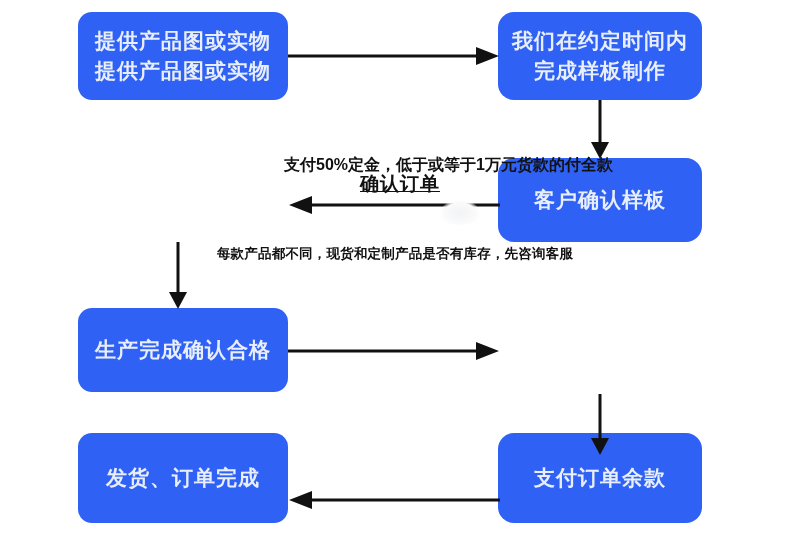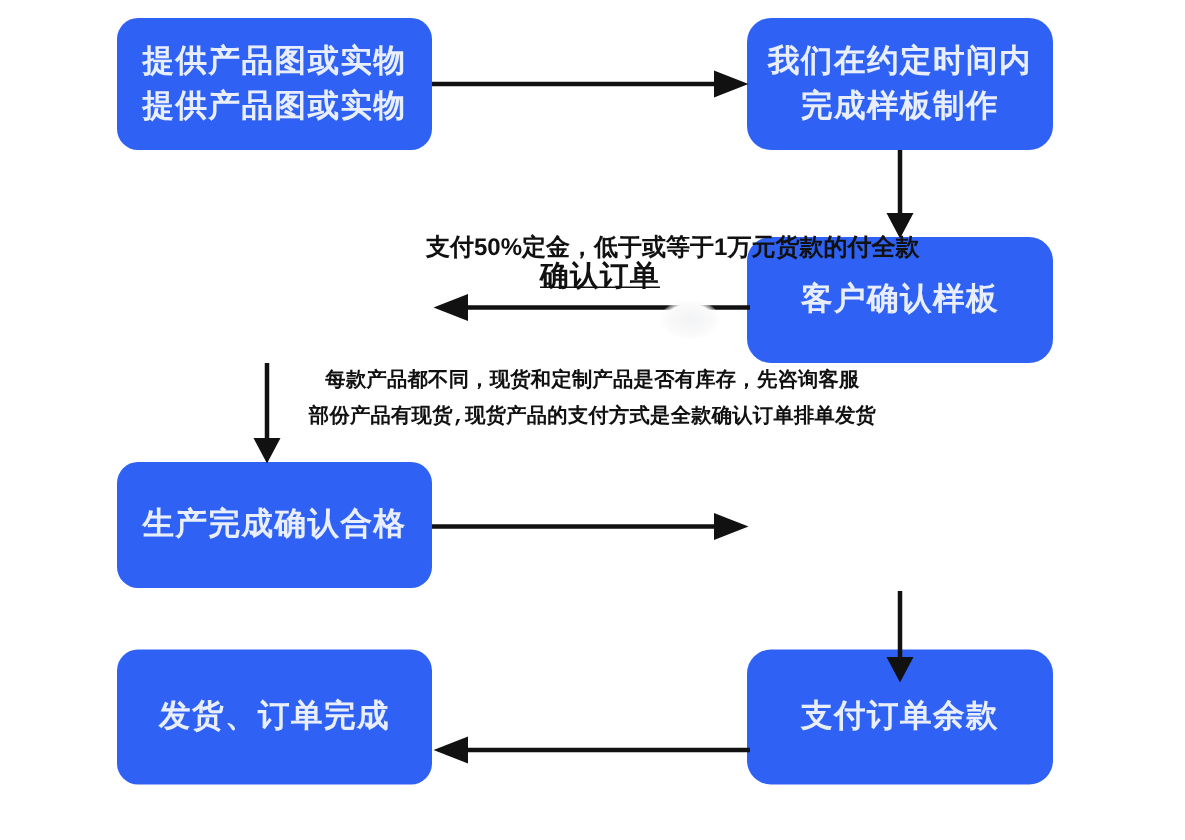--- a/index.html
+++ b/index.html
@@ -167,15 +167,14 @@
   </div>
 
   <div class="smudge"></div>
 
   <div class="note note-small" style="left:284px; top:155px; width:224px;">支付50%定金，低于或等于1万元货款的付全款</div>
 
   <div class="note note-big" style="left:288px; top:171px; width:224px;text-decoration:underline;">确认订单</div>
 
   <div class="note note-mid" style="left:195px; top:243px; width:400px;">每款产品都不同，现货和定制产品是否有库存，先咨询客服</div>
 
-  <div class="note note-mid" style="left:195px; top:267px; width:400px;">部份产品有现货,现货产品的支付方式是全款确认订单排单发货</div>
 
 </div>
 
 </body></html>

